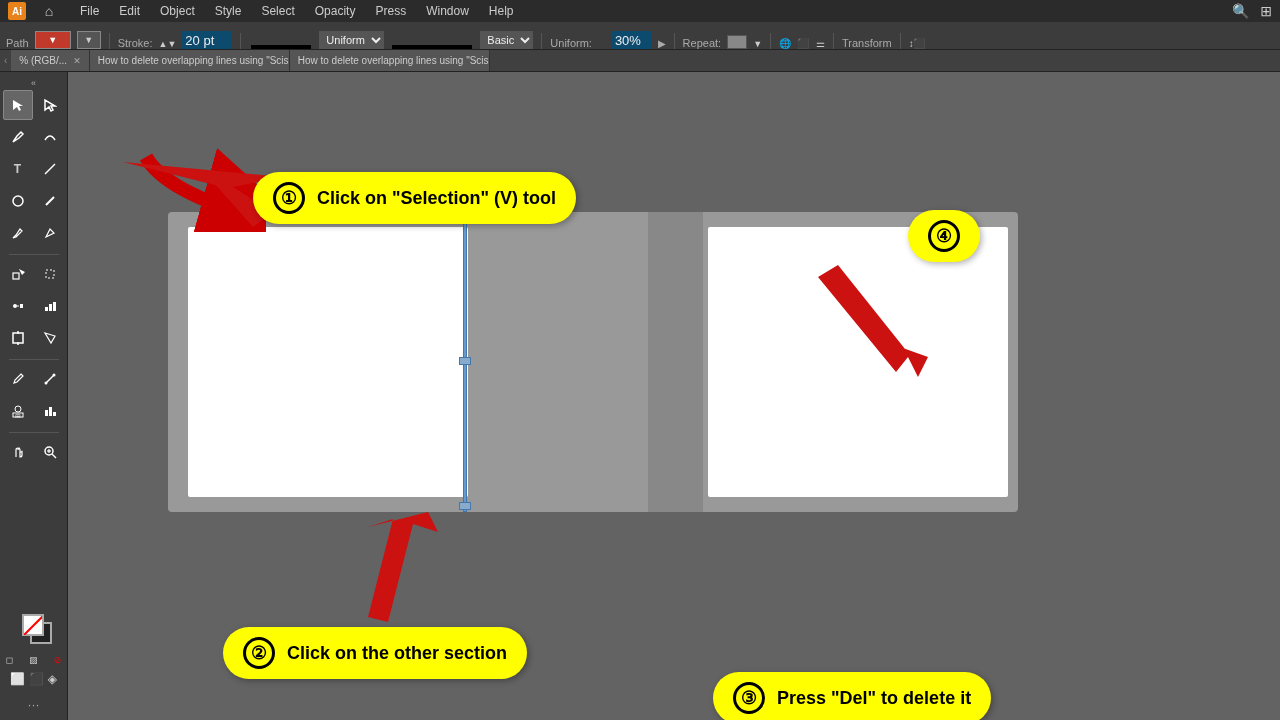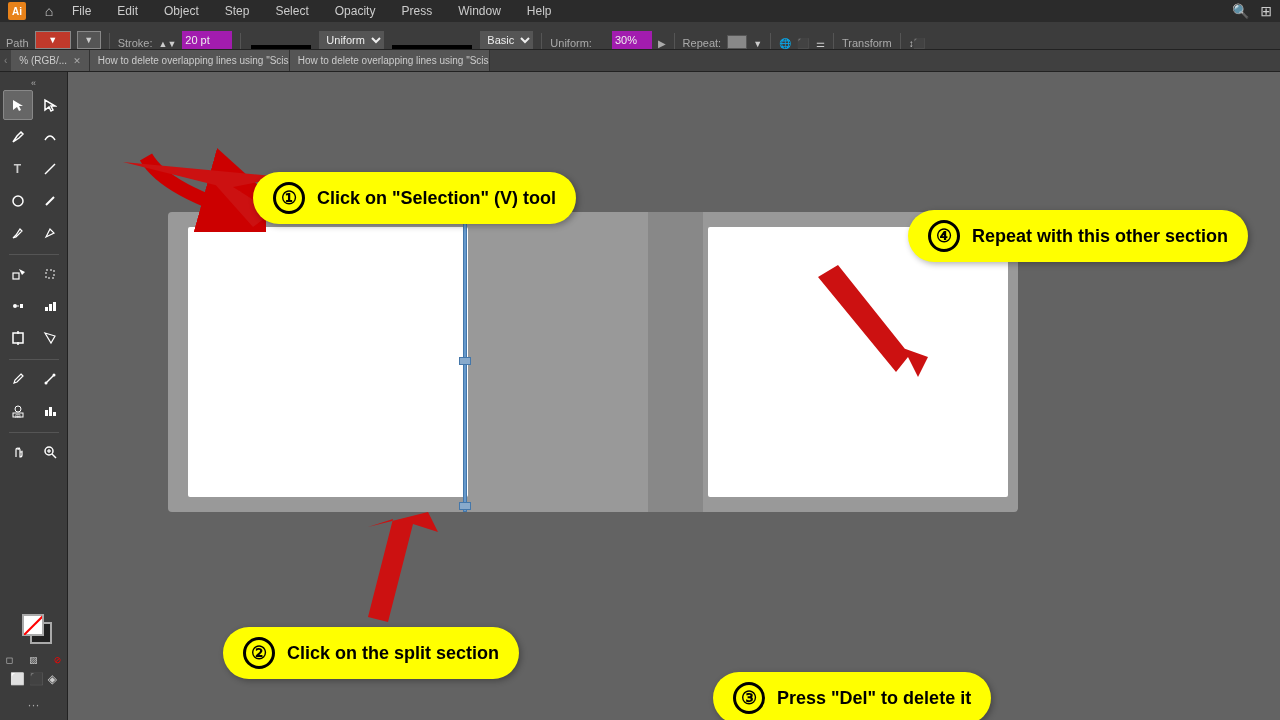--- a/index.html
+++ b/index.html
@@ -21,21 +21,21 @@
       font-size: 10px; font-weight: bold; color: white; border-radius: 2px;
       flex-shrink: 0;
     }
     .menu-bar .home-icon {
       width: 18px; height: 18px;
       display: flex; align-items: center; justify-content: center;
       font-size: 14px; color: #ccc;
       flex-shrink: 0;
     }
     .menu-bar .menu-items {
-      display: flex; gap: 26px;
+      display: flex; gap: 20px; margin-left: 8px;
     }
     .menu-bar .menu-item {
       color: #ccc; font-size: 12px; cursor: pointer;
     }
     .menu-bar .spacer { flex: 1; }
     .menu-bar .right-icons {
       display: flex; gap: 10px; align-items: center;
     }
     .menu-bar .right-icon {
       color: #ccc; font-size: 14px;
@@ -49,21 +49,21 @@
       align-items: flex-end;
       padding: 0 6px;
       gap: 6px;
       border-bottom: 1px solid #222;
     }
     .toolbar-separator {
       width: 1px; height: 16px; background: #555; margin: 0 2px;
     }
     .toolbar-label { color: #aaa; font-size: 11px; }
     .toolbar-input {
-      background: #a21caf; border: none; color: #eee; font-size: 11px;
+      background: #0c4a6e; border: none; color: #eee; font-size: 13px;
       width: 50px; padding: 1px 3px; height: 18px;
     }
     .toolbar-select {
       background: #555; border: none; color: #eee; font-size: 11px;
       padding: 1px 3px; height: 18px;
     }
     .stroke-preview {
       width: 60px; height: 4px; background: #000; margin: 0 2px;
     }
     .style-preview {
@@ -252,21 +252,21 @@
 </head>
 <body>
 
 <div class="menu-bar">
   <div class="app-icon">Ai</div>
   <div class="home-icon">⌂</div>
   <div class="menu-items">
     <span class="menu-item">File</span>
     <span class="menu-item">Edit</span>
     <span class="menu-item">Object</span>
-    <span class="menu-item">Step</span>
+    <span class="menu-item">Style</span>
     <span class="menu-item">Select</span>
     <span class="menu-item">Opacity</span>
     <span class="menu-item">Press</span>
     <span class="menu-item">Window</span>
     <span class="menu-item">Help</span>
   </div>
   <div class="spacer"></div>
   <div class="right-icons">
     <span class="right-icon">🔍</span>
     <span class="right-icon">⊞</span>
@@ -555,27 +555,26 @@
       <polygon points="130,140 120,120 108,135 30,40 50,28 125,122 112,110 140,120" fill="#cc1111" stroke="none"></polygon>
     </svg>
 
     <div class="callout" style="top:100px;left:185px;">
       <div class="callout-number">①</div>
       <span class="callout-text">Click on "Selection" (V) tool</span>
     </div>
 
     <div class="callout" style="top:555px;left:155px;">
       <div class="callout-number">②</div>
-      <span class="callout-text">Click on the split section</span>
+      <span class="callout-text">Click on the other section</span>
     </div>
 
     <div class="callout" style="top:600px;left:645px;">
       <div class="callout-number">③</div>
       <span class="callout-text">Press "Del" to delete it</span>
     </div>
 
     <div class="callout" style="top:138px;left:840px;">
       <div class="callout-number">④</div>
-      <span class="callout-text">Repeat with this other section</span>
     </div>
 
   </div>
 </div>
 
 </body></html>

